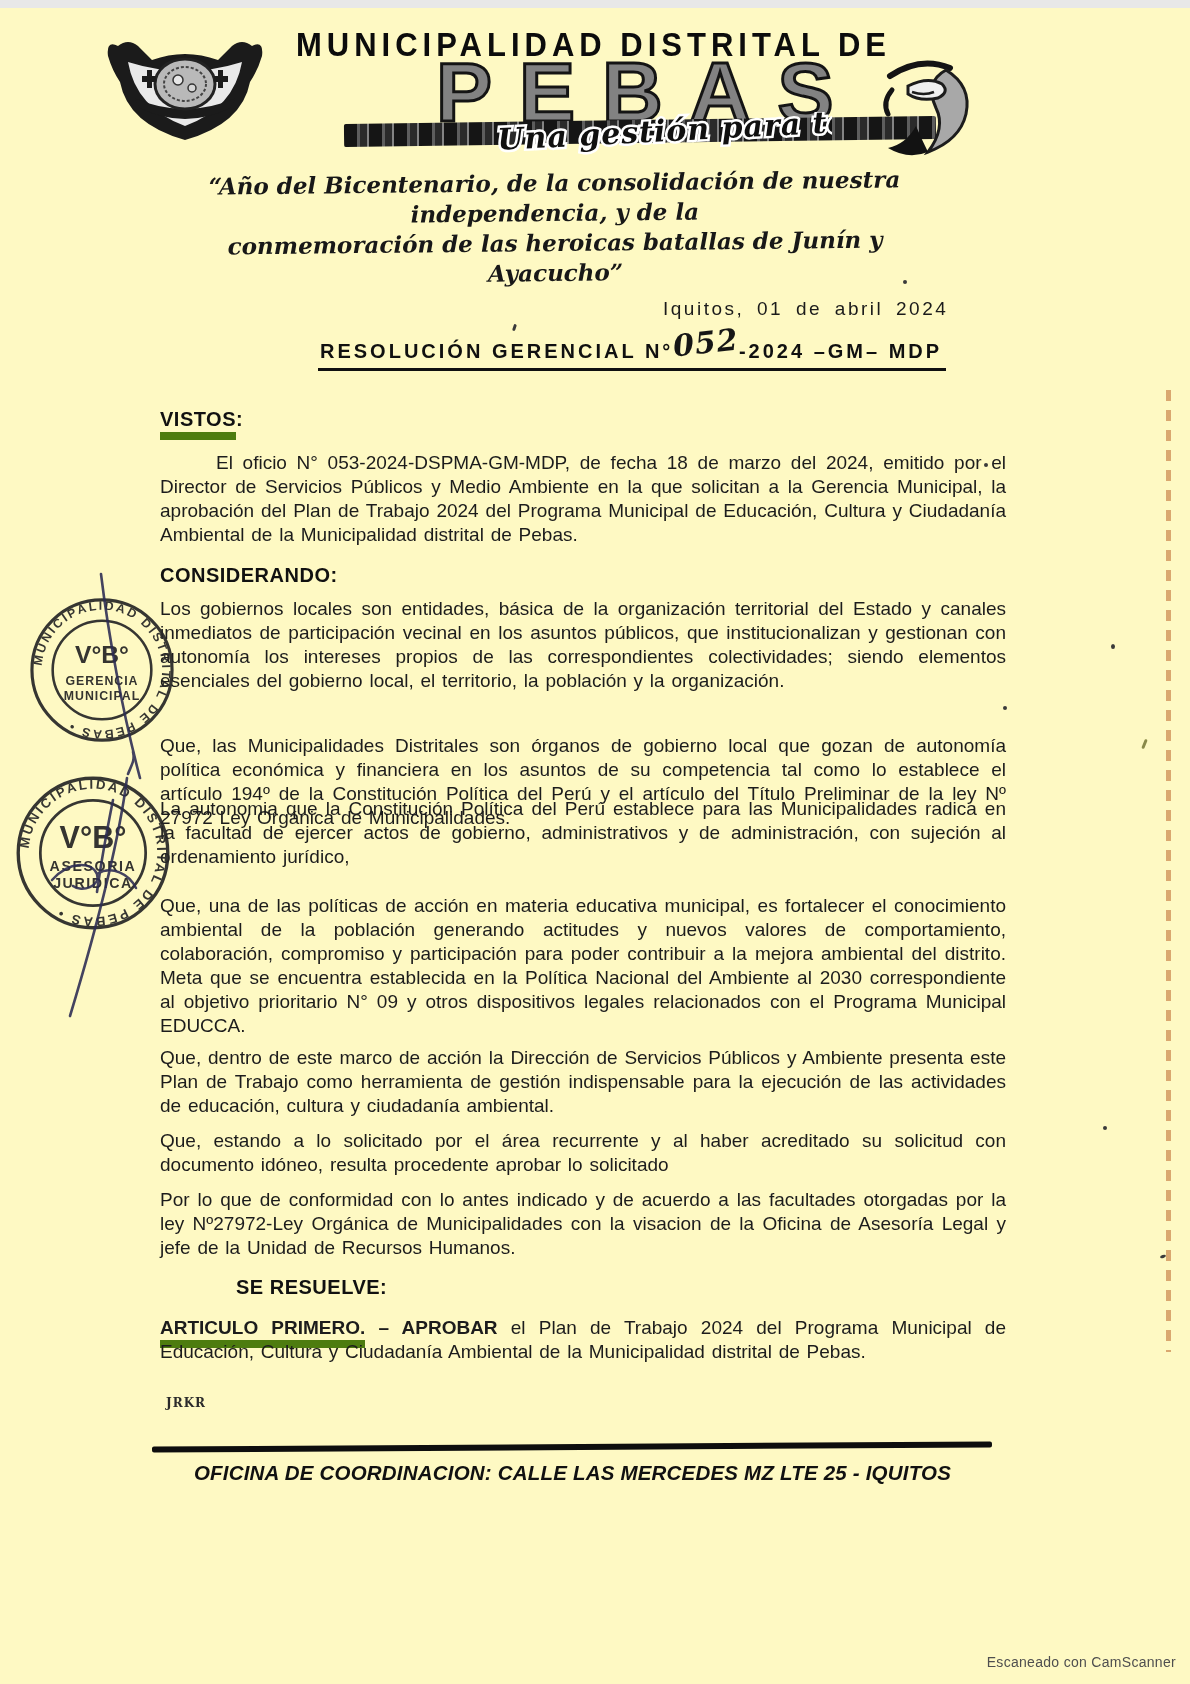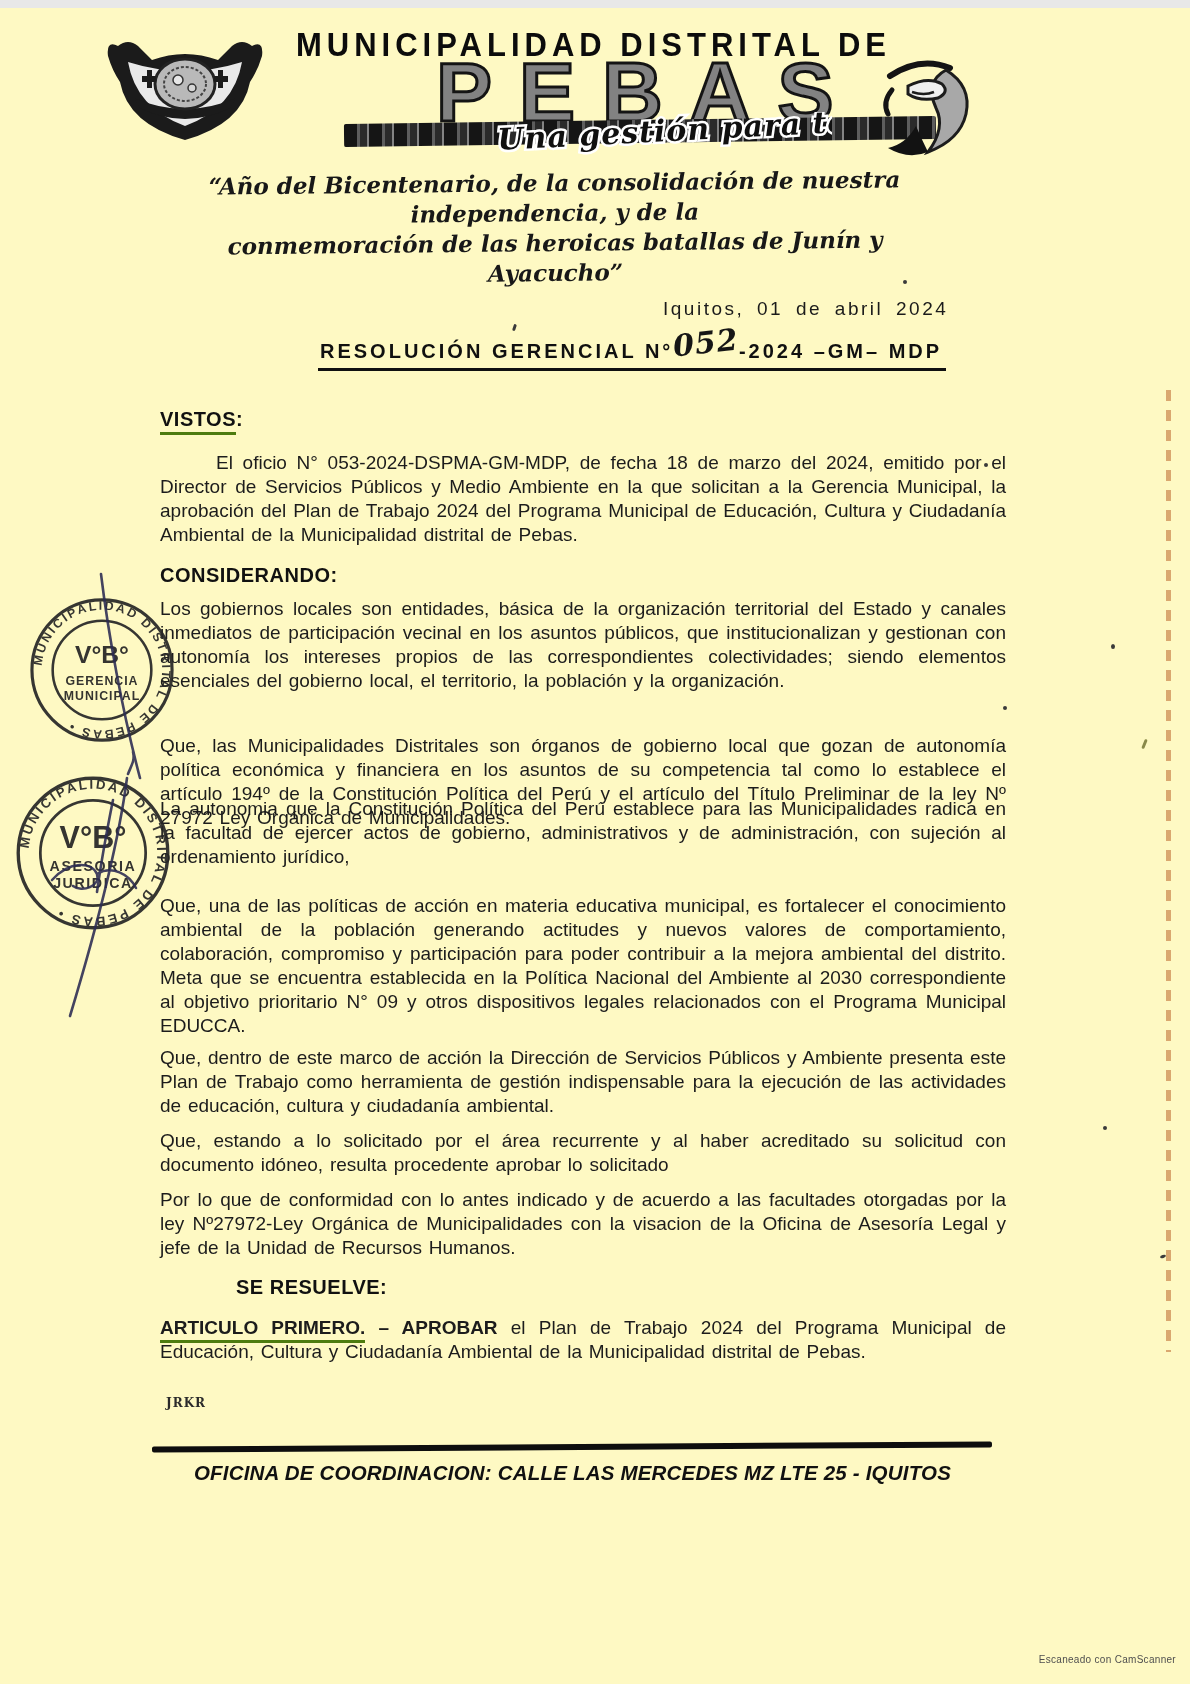--- a/index.html
+++ b/index.html
@@ -47,21 +47,21 @@
     font-size:30px; font-weight:bold; letter-spacing:1px; color:#161616;
     transform:translateY(-5px) rotate(-6deg); line-height:0;
   }
   
   .body-col{position:absolute; left:160px; top:0; width:846px;}
   .para{
     position:absolute; left:0; width:846px; margin:0;
     font-size:19px; line-height:24px; text-align:justify; word-spacing:1.5px; color:#1c1c1c;
   }
   .heading{position:absolute; left:0; font-size:20px; font-weight:bold; color:#111; letter-spacing:.5px;}
-  .u{border-bottom:3px solid #4d7c0f; padding-bottom:2px;}
+  .u{border-bottom:8px solid #4d7c0f; padding-bottom:2px;}
   .indent{text-indent:56px;}
   .b{font-weight:bold;}
   .initials{
     position:absolute; left:6px; top:1388px; font-family:"DejaVu Serif", serif;
     font-weight:bold; font-size:12px; letter-spacing:1px; color:#2a2a2a;
   }
   
   .stamp{position:absolute; opacity:.92;}
   .stamp text{font-family:"Liberation Sans", sans-serif;}
   .pen-svg{position:absolute; left:0; top:540px; pointer-events:none;}
@@ -70,21 +70,21 @@
     position:absolute; left:152px; top:1436px; width:840px; height:6px;
     background:#0e0e0e; transform:rotate(-0.35deg); border-radius:2px;
   }
   .footer-text{
     position:absolute; left:150px; top:1452px; width:845px; text-align:center;
     font-style:italic; font-weight:bold; color:#111;
   }
   .footer-text .fline{font-size:20.5px; line-height:26px; letter-spacing:.2px;}
   .scanner-credit{
     position:absolute; right:14px; top:1646px;
-    font-size:10px; color:#4f4f4f; letter-spacing:.3px;
+    font-size:14px; color:#4f4f4f; letter-spacing:.3px;
   }
   
   .edge-strip{
     position:absolute; left:1166px; top:382px; width:5px; height:962px;
     background:repeating-linear-gradient(180deg, rgba(198,124,66,.65) 0 11px, rgba(198,124,66,0) 11px 20px);
   }
   .speck{position:absolute; background:#3a3a3a; border-radius:50%;}
 </style>
 </head>
 <body>

